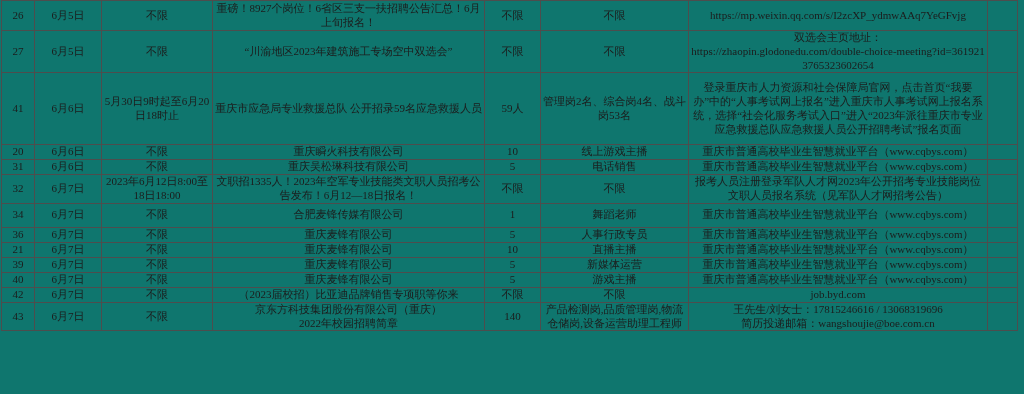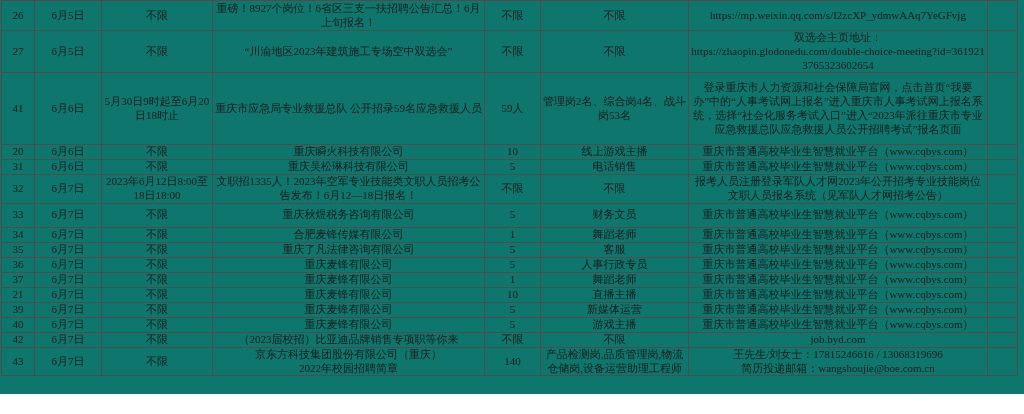--- a/index.html
+++ b/index.html
@@ -139,74 +139,44 @@
     <td>32</td>
     <td>6月7日</td>
     <td>2023年6月12日8:00至18日18:00</td>
     <td>文职招1335人！2023年空军专业技能类文职人员招考公告发布！6月12—18日报名！</td>
     <td>不限</td>
     <td>不限</td>
     <td>报考人员注册登录军队人才网2023年公开招考专业技能岗位文职人员报名系统（见军队人才网招考公告）</td>
     <td></td>
   </tr>
 
-  <tr>
-    <td>33</td>
-    <td>6月7日</td>
-    <td>不限</td>
-    <td>重庆秋煜税务咨询有限公司</td>
-    <td>5</td>
-    <td>财务文员</td>
-    <td>重庆市普通高校毕业生智慧就业平台（www.cqbys.com）</td>
-    <td></td>
-  </tr>
 
   <tr>
     <td>34</td>
     <td>6月7日</td>
     <td>不限</td>
     <td>合肥麦锋传媒有限公司</td>
     <td>1</td>
     <td>舞蹈老师</td>
     <td>重庆市普通高校毕业生智慧就业平台（www.cqbys.com）</td>
     <td></td>
   </tr>
 
-  <tr>
-    <td>35</td>
-    <td>6月7日</td>
-    <td>不限</td>
-    <td>重庆了凡法律咨询有限公司</td>
-    <td>5</td>
-    <td>客服</td>
-    <td>重庆市普通高校毕业生智慧就业平台（www.cqbys.com）</td>
-    <td></td>
-  </tr>
 
   <tr>
     <td>36</td>
     <td>6月7日</td>
     <td>不限</td>
     <td>重庆麦锋有限公司</td>
     <td>5</td>
     <td>人事行政专员</td>
     <td>重庆市普通高校毕业生智慧就业平台（www.cqbys.com）</td>
     <td></td>
   </tr>
 
-  <tr>
-    <td>37</td>
-    <td>6月7日</td>
-    <td>不限</td>
-    <td>重庆麦锋有限公司</td>
-    <td>1</td>
-    <td>舞蹈老师</td>
-    <td>重庆市普通高校毕业生智慧就业平台（www.cqbys.com）</td>
-    <td></td>
-  </tr>
 
   <tr>
     <td>21</td>
     <td>6月7日</td>
     <td>不限</td>
     <td>重庆麦锋有限公司</td>
     <td>10</td>
     <td>直播主播</td>
     <td>重庆市普通高校毕业生智慧就业平台（www.cqbys.com）</td>
     <td></td>

